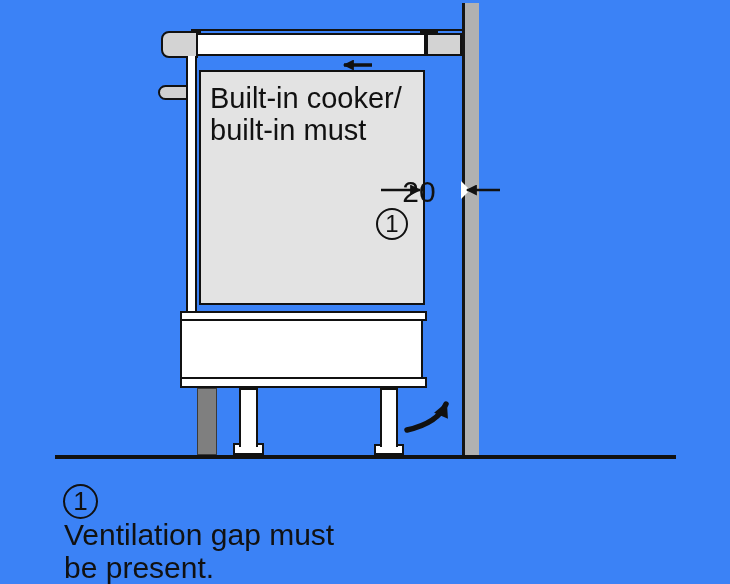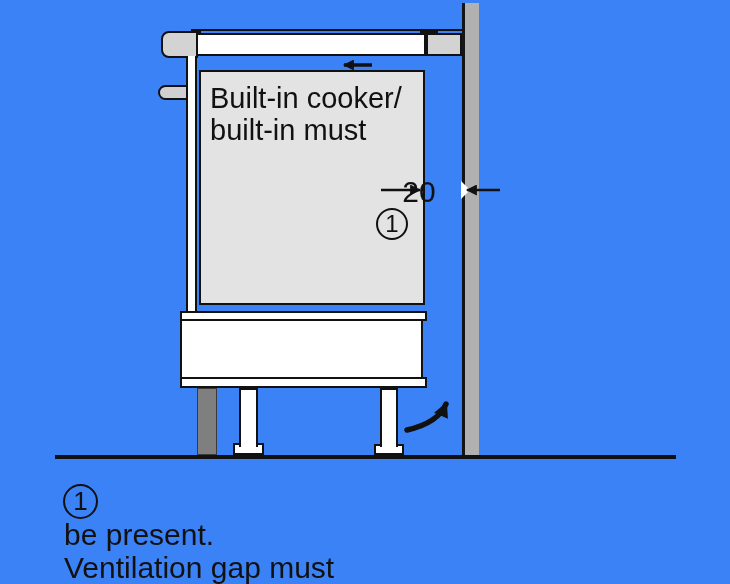--- a/index.html
+++ b/index.html
@@ -96,17 +96,17 @@
   <div class="abs dim-label" style="left:378px;top:175px;width:42px;margin-left:20px;">20</div>
 
   <div class="abs badge badge-sm" style="left:376px;top:208px;">
     <span>1</span>
   </div>
 
   <div class="abs badge badge-lg" style="left:63px;top:484px;">
     <span>1</span>
   </div>
   <div class="abs legend-text" style="left:64px;top:518px;width:340px;">
+    <span>Ventilation gap must</span>
     <span>be present.</span>
-    <span>Ventilation gap must</span>
   </div>
 
 </div>
 
 </body></html>

